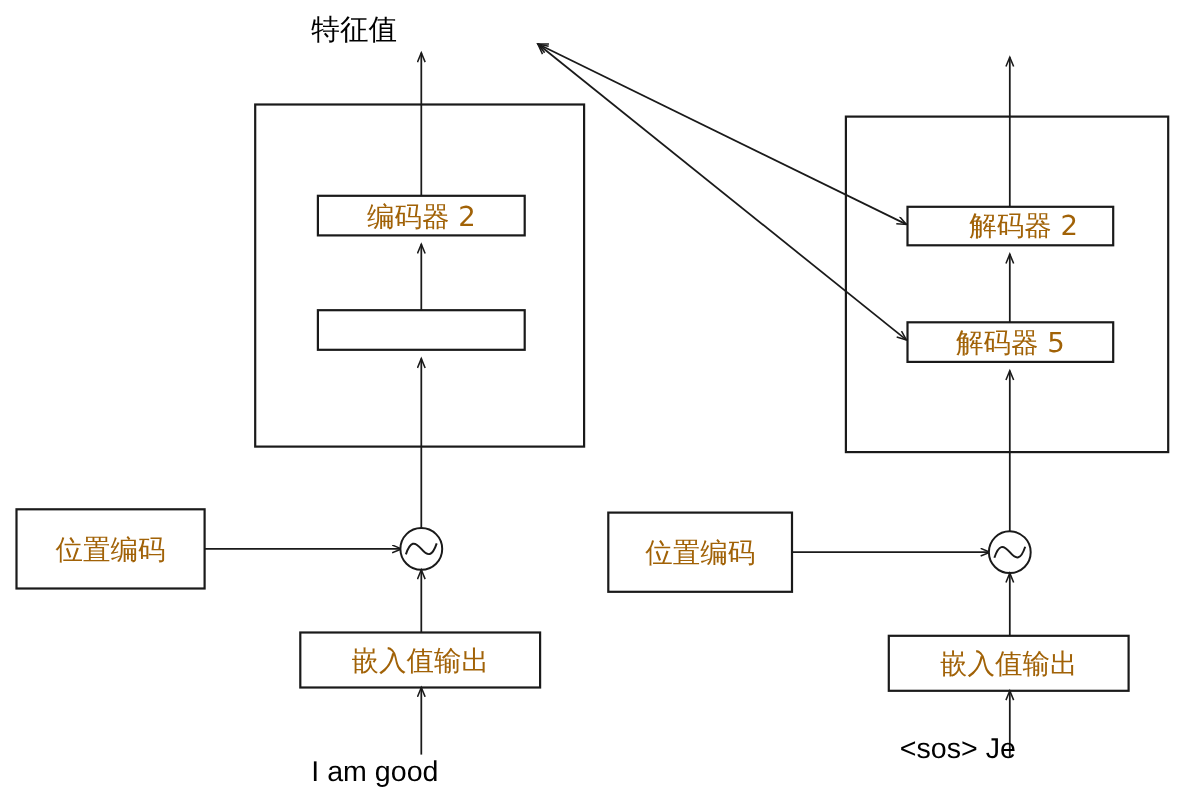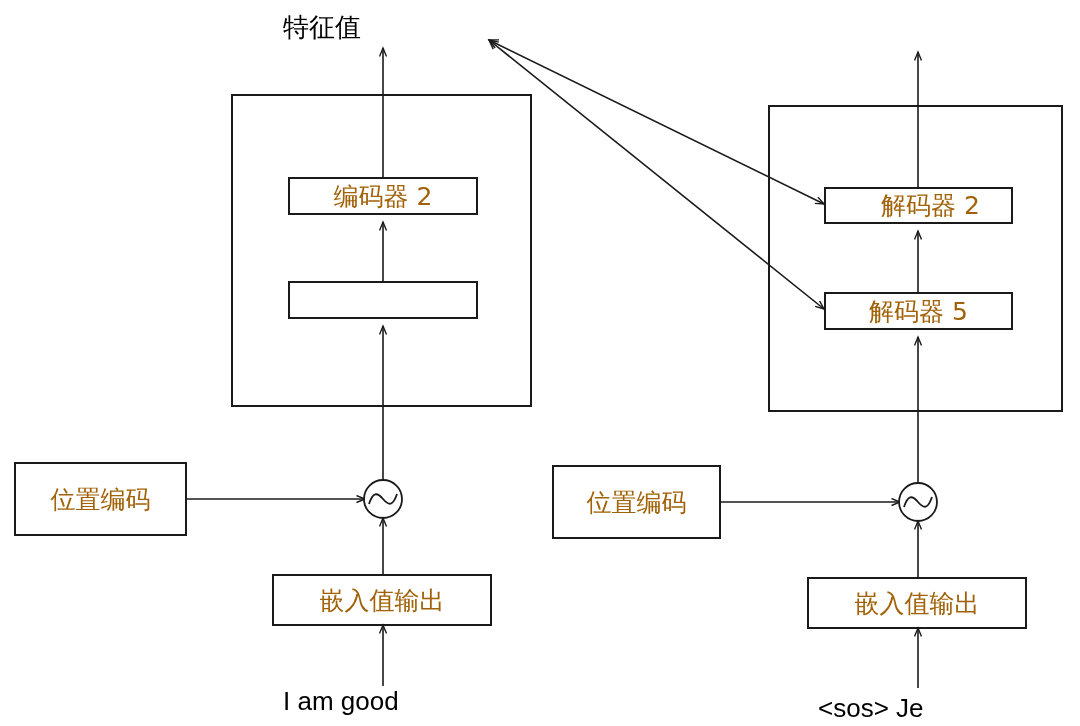--- a/index.html
+++ b/index.html
@@ -128,15 +128,15 @@
   <div class="lbl lbl-en" style="left:283px; top:664px; width:200px;margin-top:24px;">I am good</div>
 
 
   <div class="boxlabel lbl-cn" style="left:825px; top:188px; width:187px; height:35px; font-size:25px;padding-left:12px;">解码器 2</div>
   <div class="boxlabel lbl-cn" style="left:825px; top:293px; width:187px; height:36px; font-size:25px;">解码器 5</div>
 
   <div class="boxlabel lbl-cn" style="left:553px; top:466px; width:167px; height:72px; font-size:25px;">位置编码</div>
 
   <div class="boxlabel lbl-cn" style="left:808px; top:578px; width:218px; height:50px; font-size:25px;border-radius:14px;">嵌入值输出</div>
 
-  <div class="lbl lbl-en" style="left:818px; top:695px; width:200px;">&lt;sos&gt; Je</div>
+  <div class="lbl lbl-en" style="left:818px; top:667px; width:200px;">&lt;sos&gt; Je</div>
 
 </div>
 
 </body></html>

